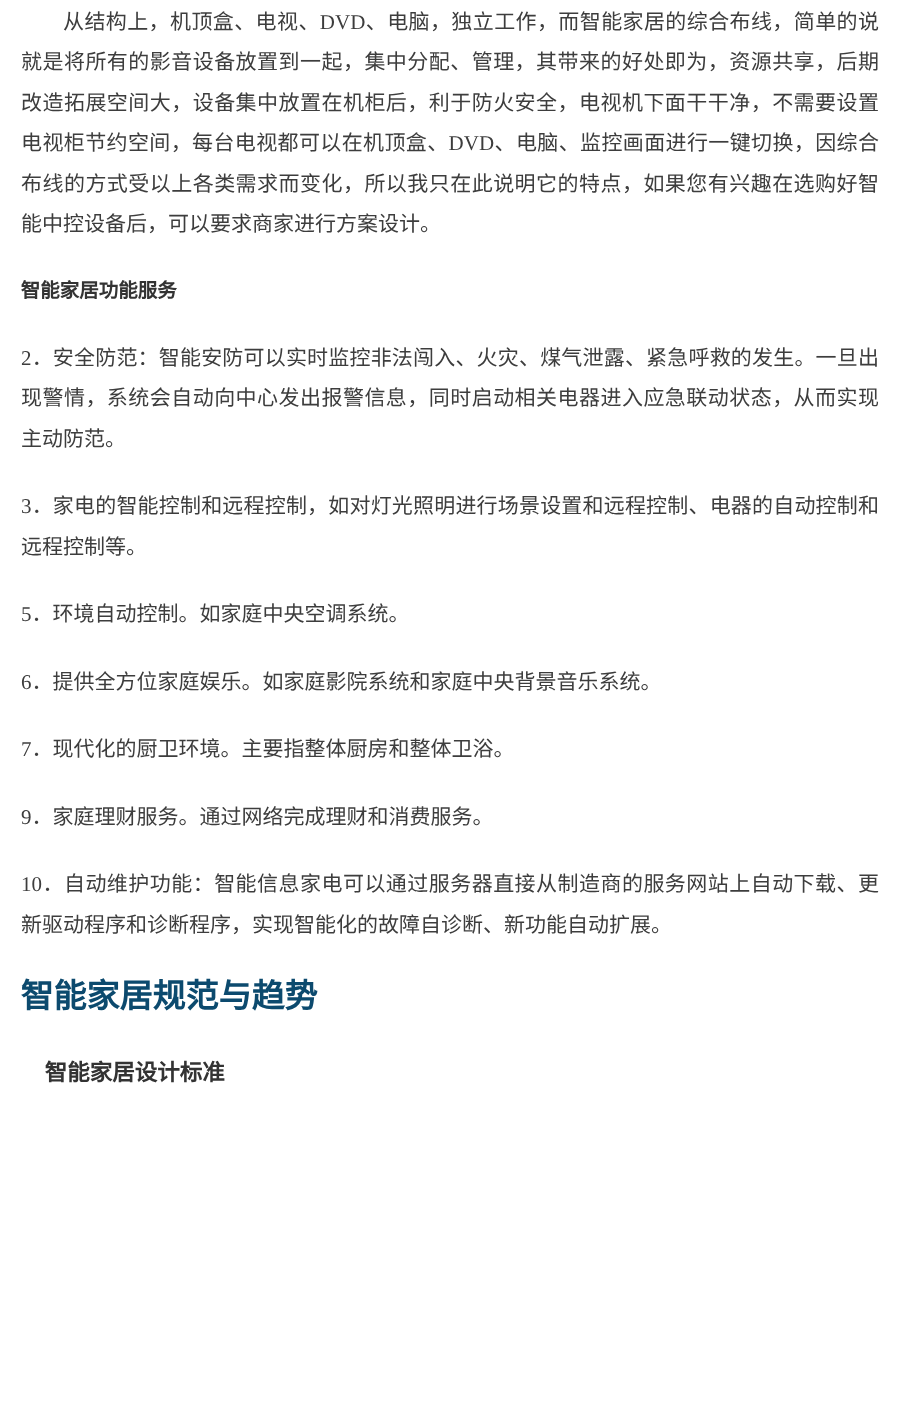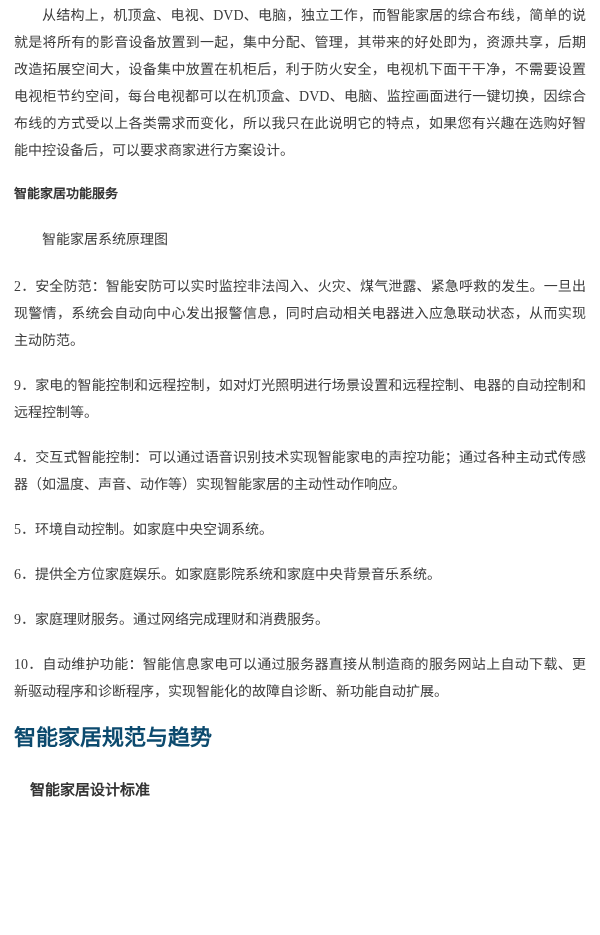--- a/index.html
+++ b/index.html
@@ -60,27 +60,26 @@
 </style>
 </head>
 <body>
 
 <article class="doc">
 
   <p class="first-indent">从结构上，机顶盒、电视、DVD、电脑，独立工作，而智能家居的综合布线，简单的说就是将所有的影音设备放置到一起，集中分配、管理，其带来的好处即为，资源共享，后期改造拓展空间大，设备集中放置在机柜后，利于防火安全，电视机下面干干净，不需要设置电视柜节约空间，每台电视都可以在机顶盒、DVD、电脑、监控画面进行一键切换，因综合布线的方式受以上各类需求而变化，所以我只在此说明它的特点，如果您有兴趣在选购好智能中控设备后，可以要求商家进行方案设计。</p>
 
   <h2 class="sec-heading">智能家居功能服务</h2>
 
-  <p class="fig-caption">智能家居系统原理图</p>
 
   <p>2．安全防范：智能安防可以实时监控非法闯入、火灾、煤气泄露、紧急呼救的发生。一旦出现警情，系统会自动向中心发出报警信息，同时启动相关电器进入应急联动状态，从而实现主动防范。</p>
-  <p>9．家电的智能控制和远程控制，如对灯光照明进行场景设置和远程控制、电器的自动控制和远程控制等。</p>
-  <p>4．交互式智能控制：可以通过语音识别技术实现智能家电的声控功能；通过各种主动式传感器（如温度、声音、动作等）实现智能家居的主动性动作响应。</p>
+  <p>3．家电的智能控制和远程控制，如对灯光照明进行场景设置和远程控制、电器的自动控制和远程控制等。</p>
   <p>5．环境自动控制。如家庭中央空调系统。</p>
   <p>6．提供全方位家庭娱乐。如家庭影院系统和家庭中央背景音乐系统。</p>
+  <p>7．现代化的厨卫环境。主要指整体厨房和整体卫浴。</p>
   <p>9．家庭理财服务。通过网络完成理财和消费服务。</p>
   <p>10．自动维护功能：智能信息家电可以通过服务器直接从制造商的服务网站上自动下载、更新驱动程序和诊断程序，实现智能化的故障自诊断、新功能自动扩展。</p>
 
   <h1 class="big-heading">智能家居规范与趋势</h1>
 
   <h3 class="sub-heading">智能家居设计标准</h3>
 
 </article>
 
 </body></html>

